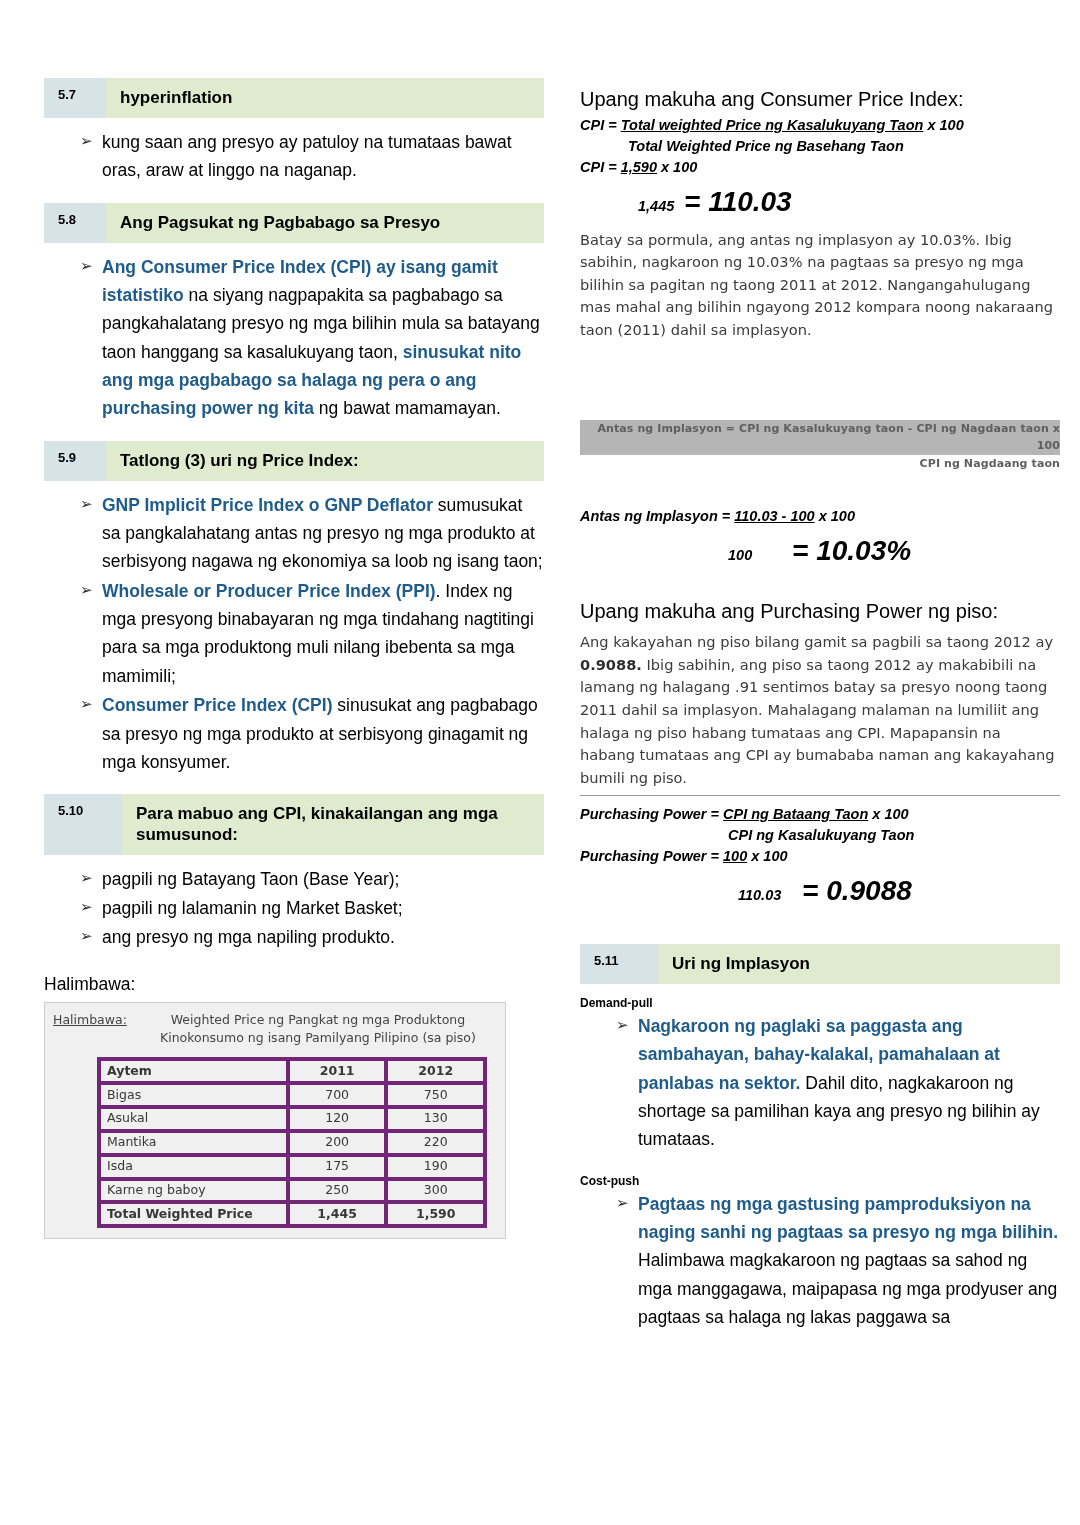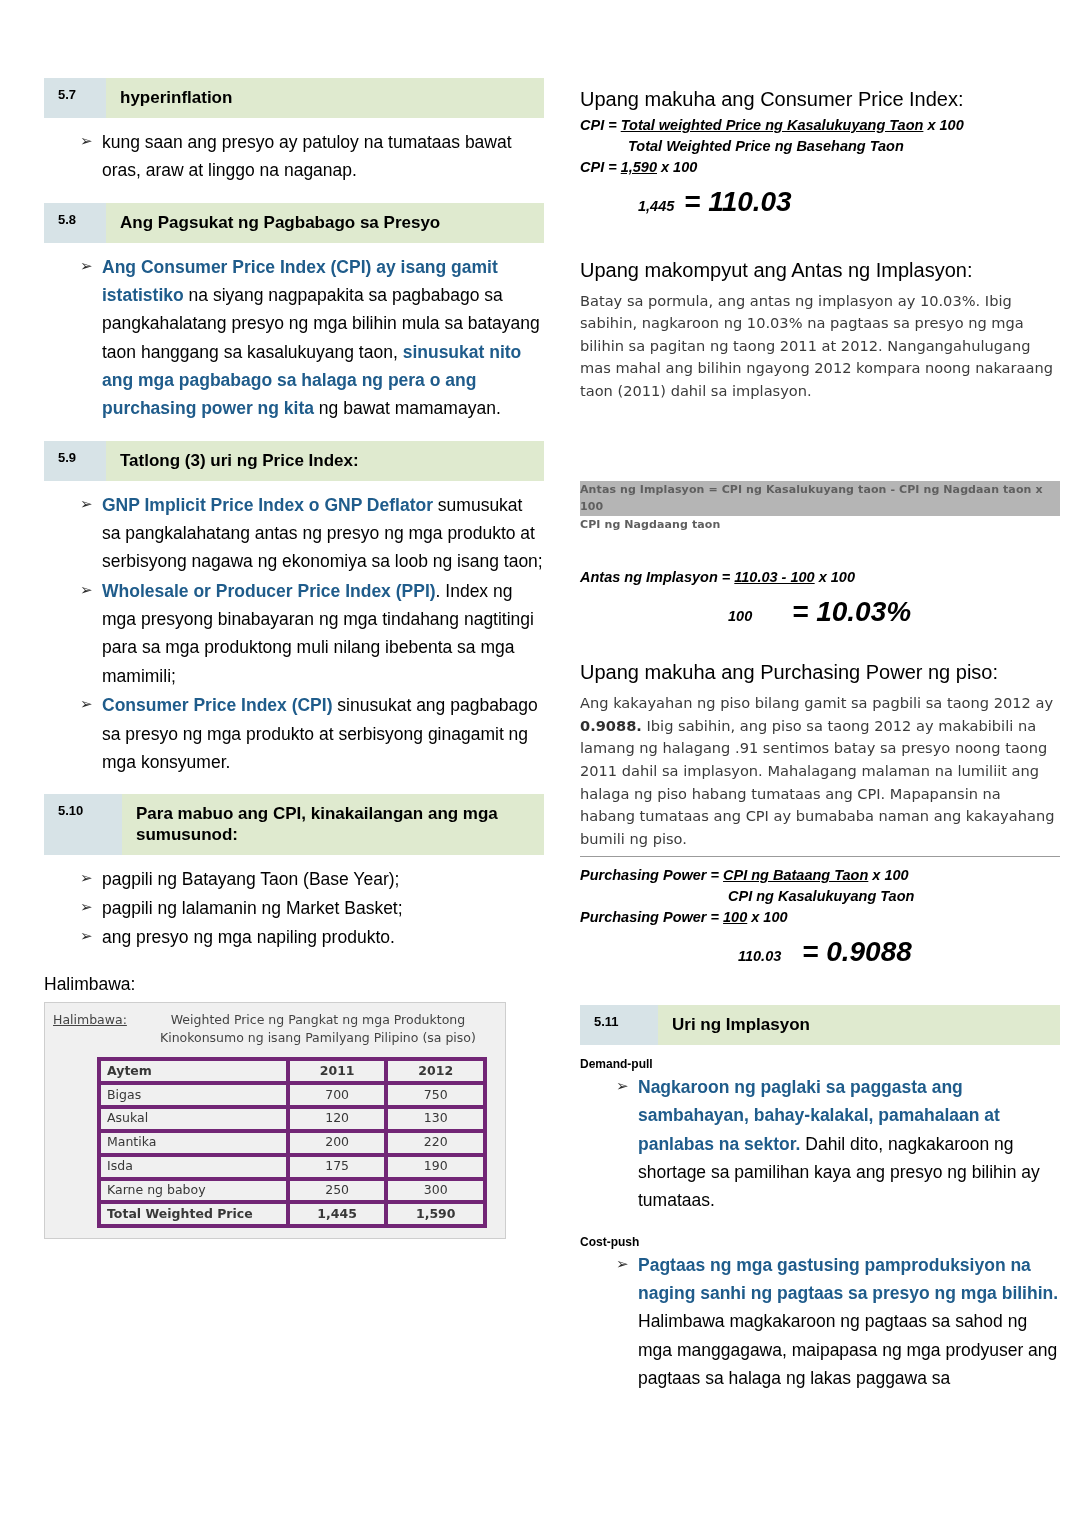--- a/index.html
+++ b/index.html
@@ -140,21 +140,21 @@
     filter: contrast(0.82) brightness(1.03);
     margin-top: 6px;
   }
   .scan b { color: #1a1a1a; }
   .scan-rule {
     border-bottom: 1.5px solid #9b9b9b;
     margin-top: 6px;
     width: 100%;
   }
   .scan-formula {
-    text-align: left;
+    text-align: right;
     font-family: "DejaVu Sans", sans-serif;
     font-size: 11px;
     font-weight: bold;
     color: #4a4a4a;
     line-height: 1.6;
     filter: contrast(0.6) blur(0.22px);
     letter-spacing: 0.1px;
   }
   .scan-formula .hl { background: #d8d8d8; }
 
@@ -322,21 +322,20 @@
     <div class="formula">
       <div class="row"><span>CPI = </span><span class="u">Total weighted Price ng Kasalukuyang Taon</span><span> x 100</span></div>
       <div class="denom">Total Weighted Price ng Basehang Taon</div>
       <div class="row"><span>CPI = </span><span class="u">1,590</span><span> x 100</span></div>
       <div class="result-row">
         <span class="lhs">1,445</span>
         <span class="rhs">= 110.03</span>
       </div>
     </div>
 
-    <p class="rc-title" style="margin-top:34px;">Upang makompyut ang Antas ng Implasyon:</p>
     <div class="scan">Batay sa pormula, ang antas ng implasyon ay 10.03%. Ibig sabihin, nagkaroon ng 10.03% na pagtaas sa presyo ng mga bilihin sa pagitan ng taong 2011 at 2012. Nangangahulugang mas mahal ang bilihin ngayong 2012 kompara noong nakaraang taon (2011) dahil sa implasyon.</div>
 
     <div class="scan-formula" style="margin-top:78px;">
       <div class="hl" style="display:inline-block;">Antas ng Implasyon = CPI ng Kasalukuyang taon - CPI ng Nagdaan taon x 100</div>
       <div>CPI ng Nagdaang taon</div>
     </div>
 
     <div class="formula" style="margin-top:34px;">
       <div class="row"><span>Antas ng Implasyon = </span><span class="u">110.03 - 100</span><span> x 100</span></div>
       <div class="result-row">

